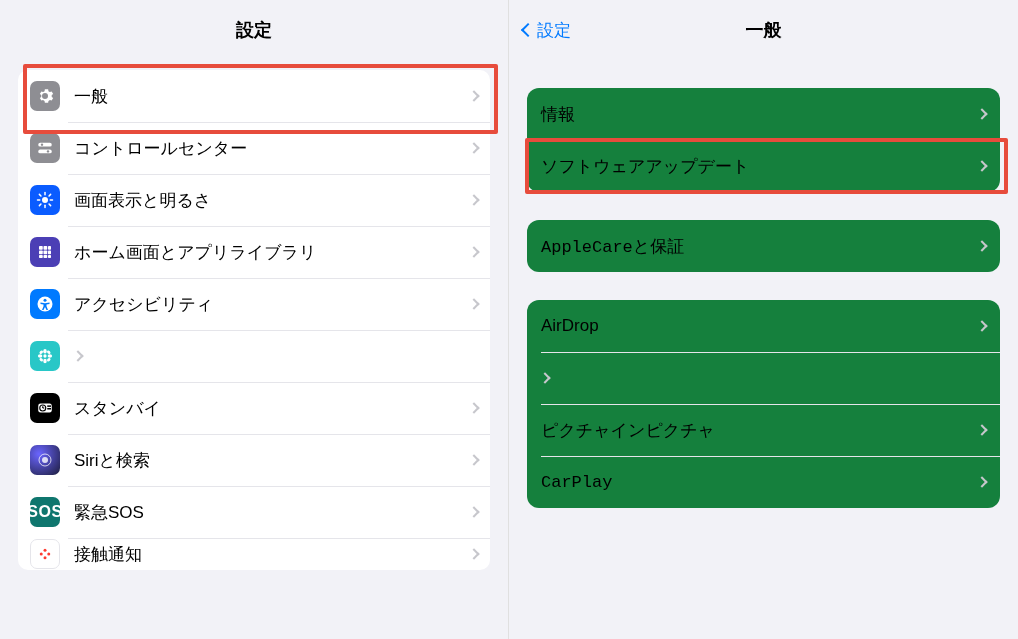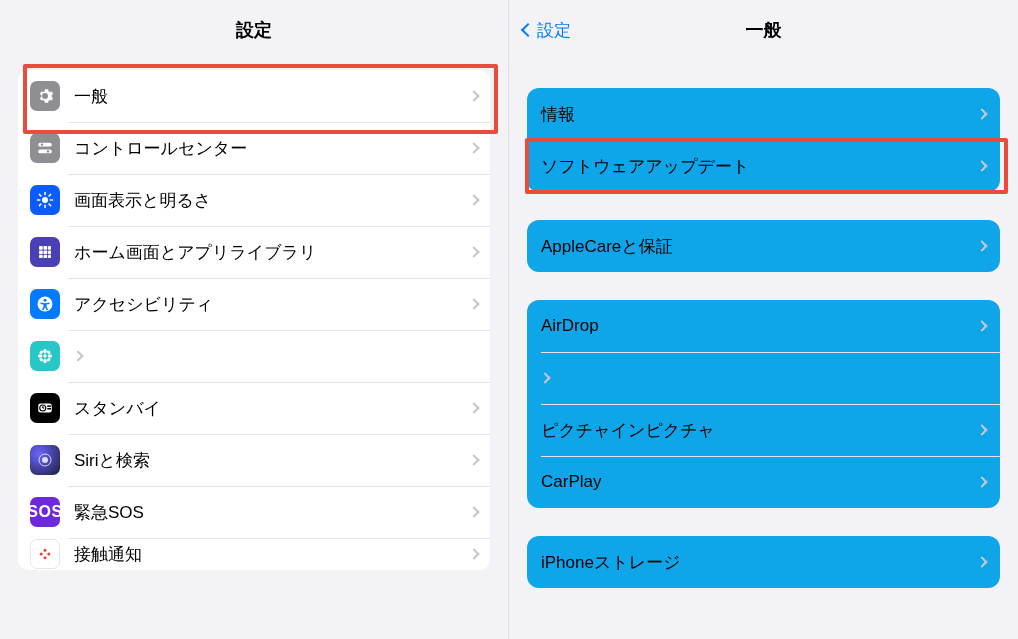--- a/index.html
+++ b/index.html
@@ -51,21 +51,21 @@
   
   .ic-general { background: #8e8e93; }
   .ic-control { background: #8e8e93; }
   .ic-display { background: #0a5cff; }
   .ic-home    { background: #4b3fb5; }
   .ic-access  { background: #007aff; }
   .ic-wall    { background: #28c7c7; }
   .ic-standby { background: #000000; }
   .ic-siri    { background: radial-gradient(circle at 30% 30%, #6a65ff, #1d1d3d); }
   .ic-faceid  { background: #30d158; }
-  .ic-sos     { background: #6d28d9; font-weight: 700; font-size: 12px; letter-spacing: 0.5px; }
+  .ic-sos     { background: #0f766e; font-weight: 700; font-size: 12px; letter-spacing: 0.5px; }
   .ic-exposure{ background: #ffffff; border:1px solid #e5e5ea; }
 
   
   svg.glyph { width: 18px; height: 18px; fill: currentColor; }
 
   
   .pane-right {
     width: 509px; height: 639px; background: #f2f2f7; position: relative;
   }
   .right-header {
@@ -78,28 +78,28 @@
   .back-chevron {
     width: 10px; height: 10px; border-left: 2.5px solid #007aff; border-bottom: 2.5px solid #007aff;
     transform: rotate(45deg); margin-right: 4px;
   }
   .right-title { font-size: 18px; font-weight: 600; color: #000; }
 
   .group {
     margin: 28px 18px 0 18px;
   }
   .group .grow {
-    display: flex; align-items: center; height: 52px; background: #0ea5e9; padding: 0 14px;
+    display: flex; align-items: center; height: 52px; background: #15803d; padding: 0 14px;
     position: relative;
   }
   .group .grow + .grow::before {
     content:""; position:absolute; top:0; left:14px; right:0; height:1px; background:#e5e5ea;
   }
   .group .grow:first-child { border-top-left-radius: 12px; border-top-right-radius: 12px; }
-  .group .grow:last-child  { border-bottom-left-radius: 12px; border-bottom-right-radius: 12px; }
+  .group .grow:last-child  { border-bottom-left-radius: 12px; border-bottom-right-radius: 12px; font-family: Liberation Mono, monospace; }
   .group .grow .glabel { flex:1; font-size: 17px; color:#000; }
 
   .highlight-right {
     position: absolute; border: 4px solid #e74c3c; pointer-events: none;
     left: 16px; right: 10px; top: 138px; height: 56px; border-radius: 2px;
   }
 
   
   .row.partial { height: 32px; overflow: hidden; align-items: center; }
   .row.partial .label { color:#000; }
@@ -301,21 +301,15 @@
     <div class="grow">
       <span class="glabel">ピクチャインピクチャ</span>
       <span class="chevron"></span>
     </div>
     <div class="grow">
       <span class="glabel">CarPlay</span>
       <span class="chevron"></span>
     </div>
   </div>
 
-  <div class="group">
-    <div class="grow">
-      <span class="glabel">iPhoneストレージ</span>
-      <span class="chevron"></span>
-    </div>
-  </div>
 
   <div class="highlight-right"></div>
 </div>
 
 </body></html>

